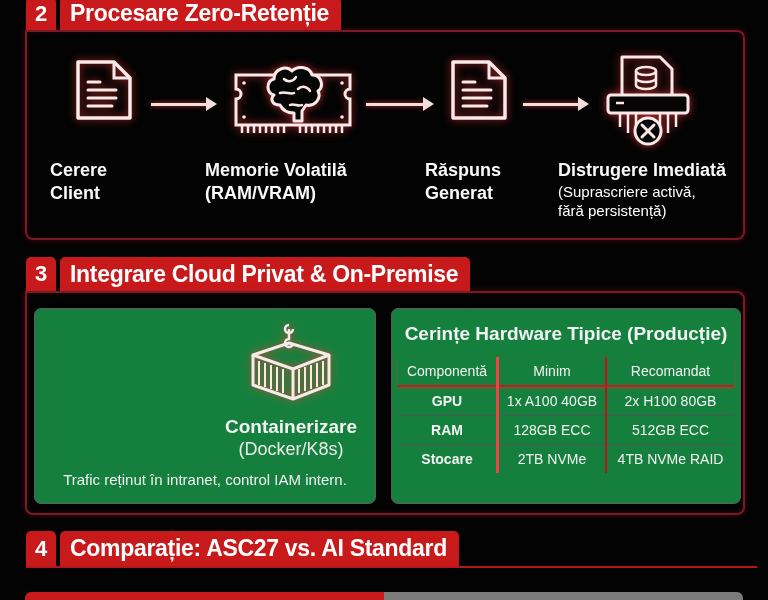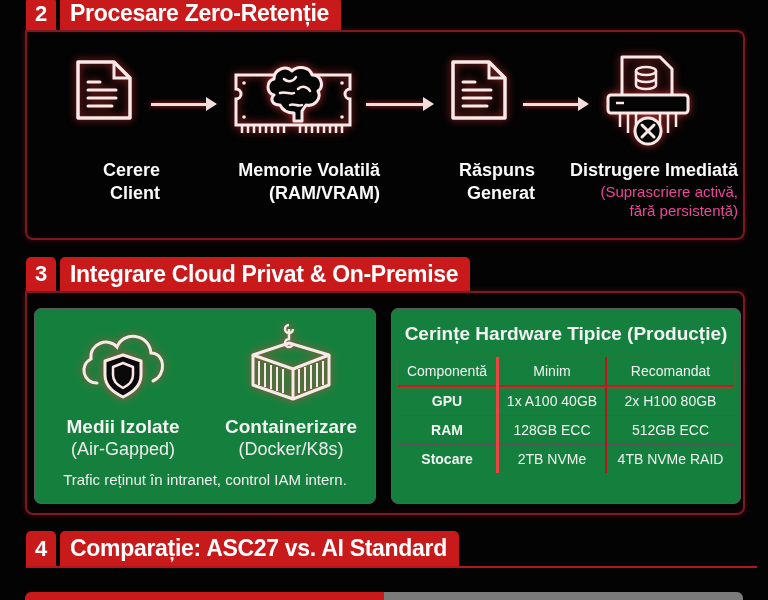--- a/index.html
+++ b/index.html
@@ -19,24 +19,24 @@
       display:flex; align-items:center; padding:0 12px 0 10px;
       border-radius:5px 5px 0 0; letter-spacing:-0.3px;
     }
     .frame {
       position:absolute; border:2px solid #7a1a24; border-radius:8px;
       box-shadow:0 0 6px rgba(200,30,40,0.35), inset 0 0 6px rgba(200,30,40,0.15);
     }
     .redline { position:absolute; height:2px; background:#b5161b; }
 
     
-    .step { position:absolute; text-align:right; }
+    .step { position:absolute; text-align:left; }
     .step svg { display:block; margin:0 auto; filter:drop-shadow(0 0 4px rgba(255,60,60,0.7)); }
     .step .lbl { font-weight:bold; font-size:18px; line-height:23px; color:#fafafa; }
-    .step .sub { font-size:15px; line-height:19px; color:#ec4899; }
+    .step .sub { font-size:15px; line-height:19px; color:#ffffff; }
     .arrow { position:absolute; height:3px; background:#f3dede; box-shadow:0 0 5px rgba(255,60,60,0.8); }
     .arrow::after {
       content:""; position:absolute; right:-8px; top:-6px;
       border-left:11px solid #f3dede; border-top:7.5px solid transparent; border-bottom:7.5px solid transparent;
     }
 
     
     .card {
       position:absolute; border:1.5px solid #5b5b5b; border-radius:7px; background:#15803d;
     }
@@ -132,30 +132,20 @@
   <div class="sub">fără persistență)</div>
 </div>
 
 <div class="sec-header" style="left:26px;top:257px;">
   <div class="sec-num">3</div>
   <div class="sec-title">Integrare Cloud Privat &amp; On-Premise</div>
 </div>
 <div class="frame" style="left:25px;top:291px;width:716px;height:220px;border-top-left-radius:0;"></div>
 
 <div class="card" style="left:34px;top:308px;width:340px;height:194px;">
-  <div class="item" style="left:8px;top:16px;width:160px;">
-    <svg width="96" height="76" viewBox="0 0 96 76">
-      <path d="M22 58 c-14 0 -18 -18 -6 -24 c-2 -16 18 -22 26 -12 c6 -16 32 -14 34 6 c14 0 16 22 2 28" fill="none" stroke="#fbe9e9" stroke-width="3" stroke-linecap="round"></path>
-      <path d="M48 30 l18 6 v14 c0 12 -10 18 -18 22 c-8 -4 -18 -10 -18 -22 v-14 z" fill="#0a0a0a" stroke="#fbe9e9" stroke-width="3" stroke-linejoin="round"></path>
-      <path d="M48 38 l10 4 v8 c0 7 -6 11 -10 13 c-4 -2 -10 -6 -10 -13 v-8 z" fill="none" stroke="#fbe9e9" stroke-width="2.5" stroke-linejoin="round"></path>
-    </svg>
-    <div style="height:14px"></div>
-    <div class="lbl">Medii Izolate</div>
-    <div class="sub">(Air-Gapped)</div>
-  </div>
   <div class="item" style="left:176px;top:14px;width:160px;">
     <svg width="84" height="80" viewBox="0 0 84 80">
       <path d="M40 2 a4 4 0 1 0 4 4 M40 6 v10 a4 4 0 1 0 4 4" fill="none" stroke="#fbe9e9" stroke-width="2.5"></path>
       <path d="M4 32 l36 -12 l40 12 l-36 14 z" fill="none" stroke="#fbe9e9" stroke-width="3" stroke-linejoin="round"></path>
       <path d="M4 32 v30 l40 14 v-30 M80 32 v30 l-36 14" fill="none" stroke="#fbe9e9" stroke-width="3" stroke-linejoin="round"></path>
       <path d="M10 38 v24 M16 40 v24 M22 42 v24 M28 44 v24 M34 46 v24 M50 46 v24 M56 44 v24 M62 42 v24 M68 40 v24 M74 38 v24" stroke="#fbe9e9" stroke-width="2"></path>
     </svg>
     <div style="height:12px"></div>
     <div class="lbl">Containerizare</div>
     <div class="sub">(Docker/K8s)</div>

